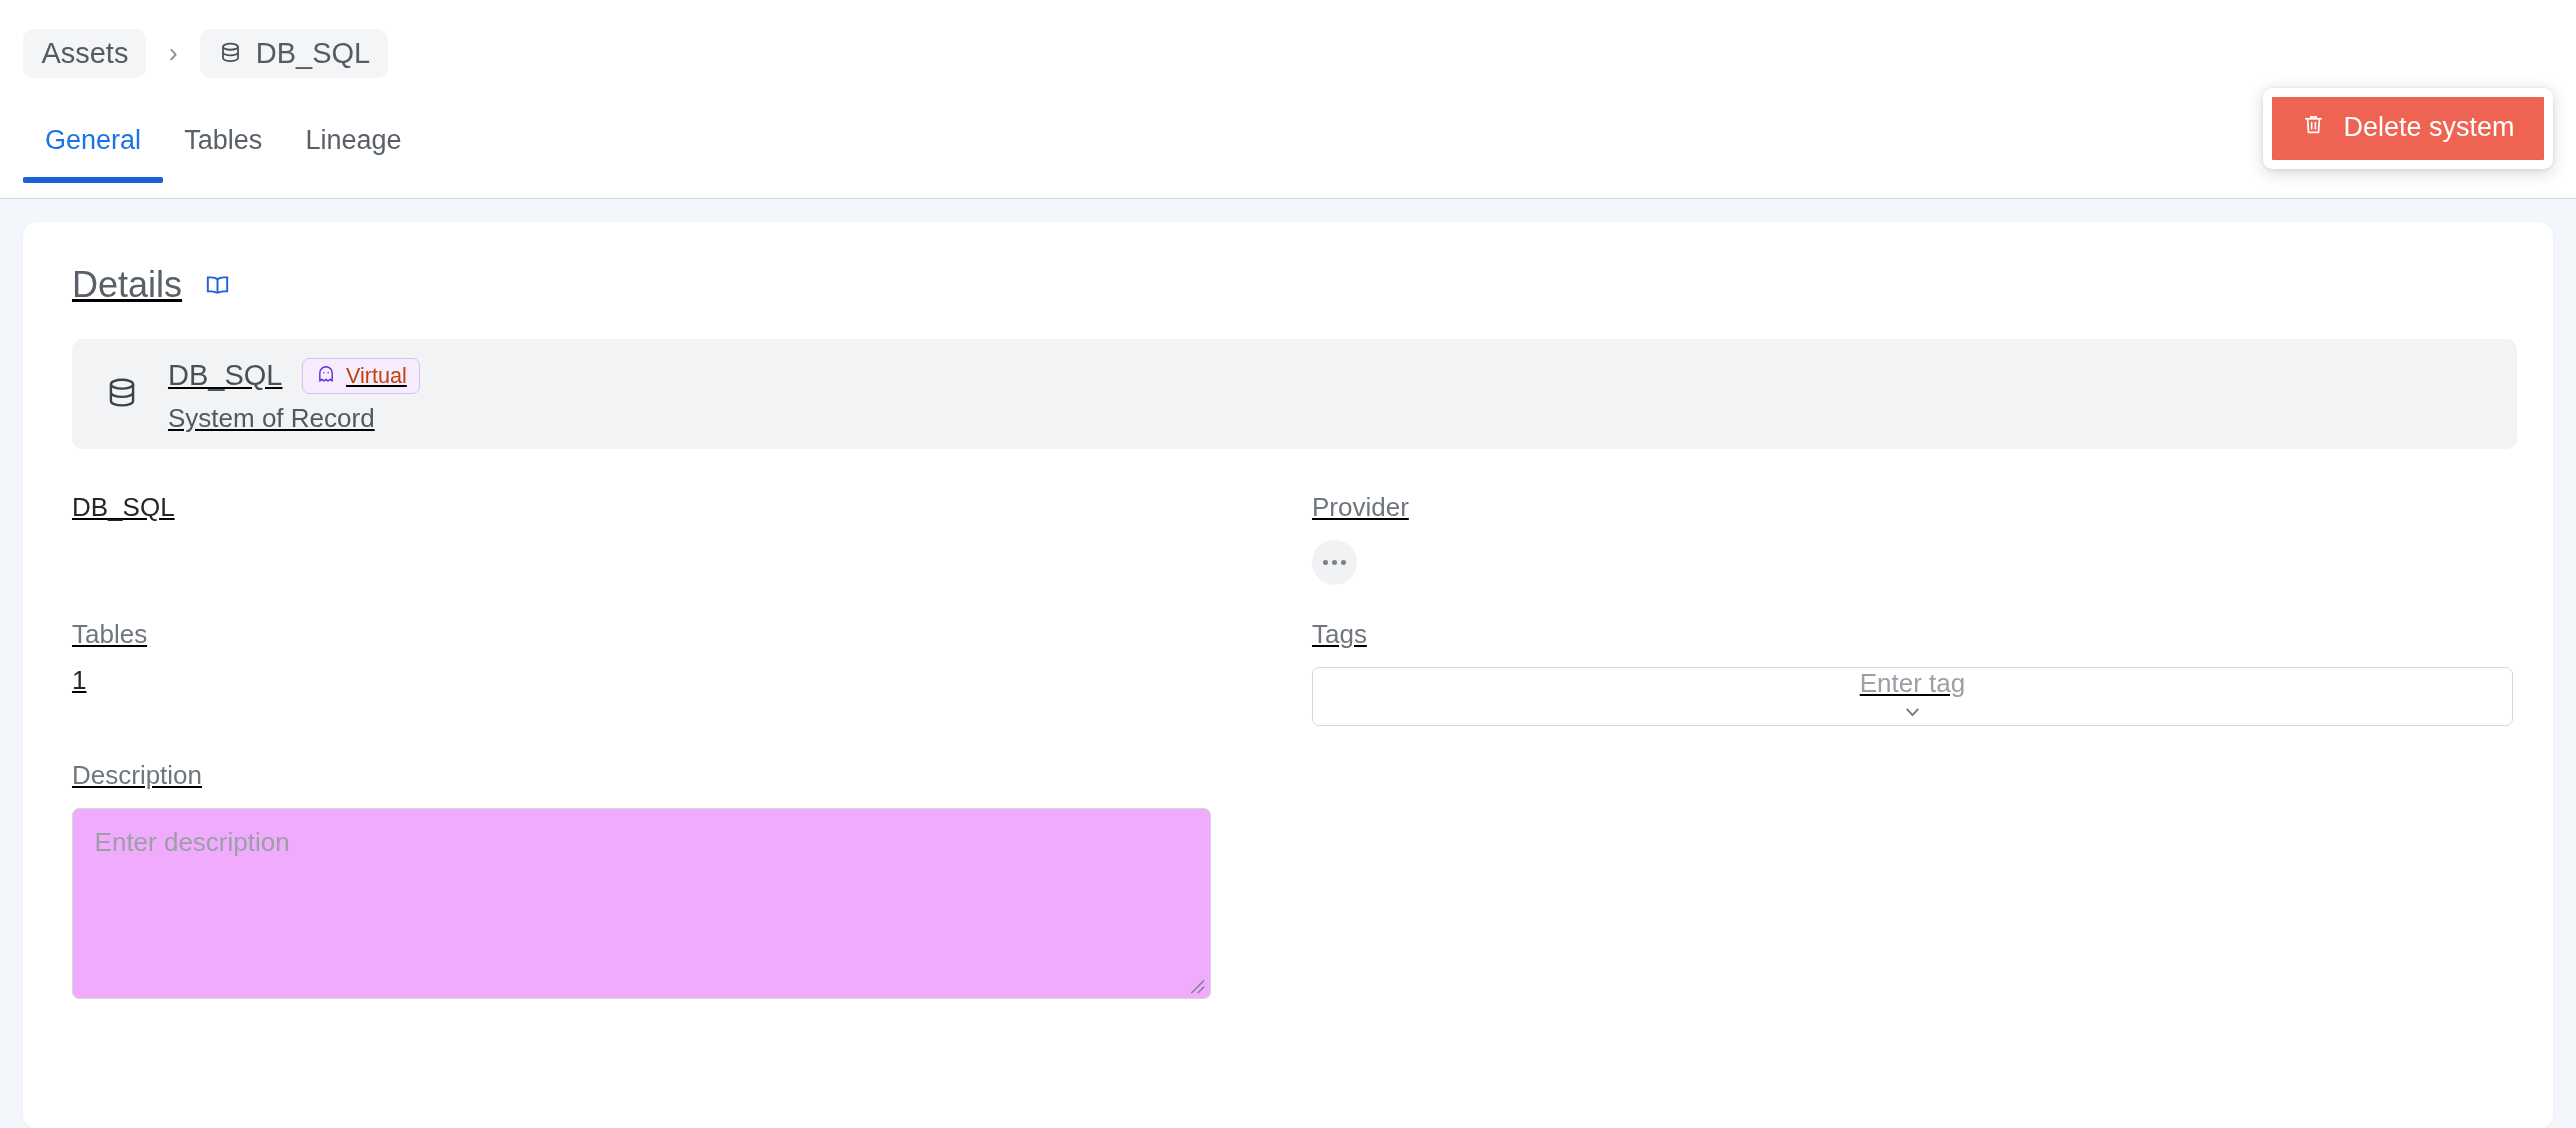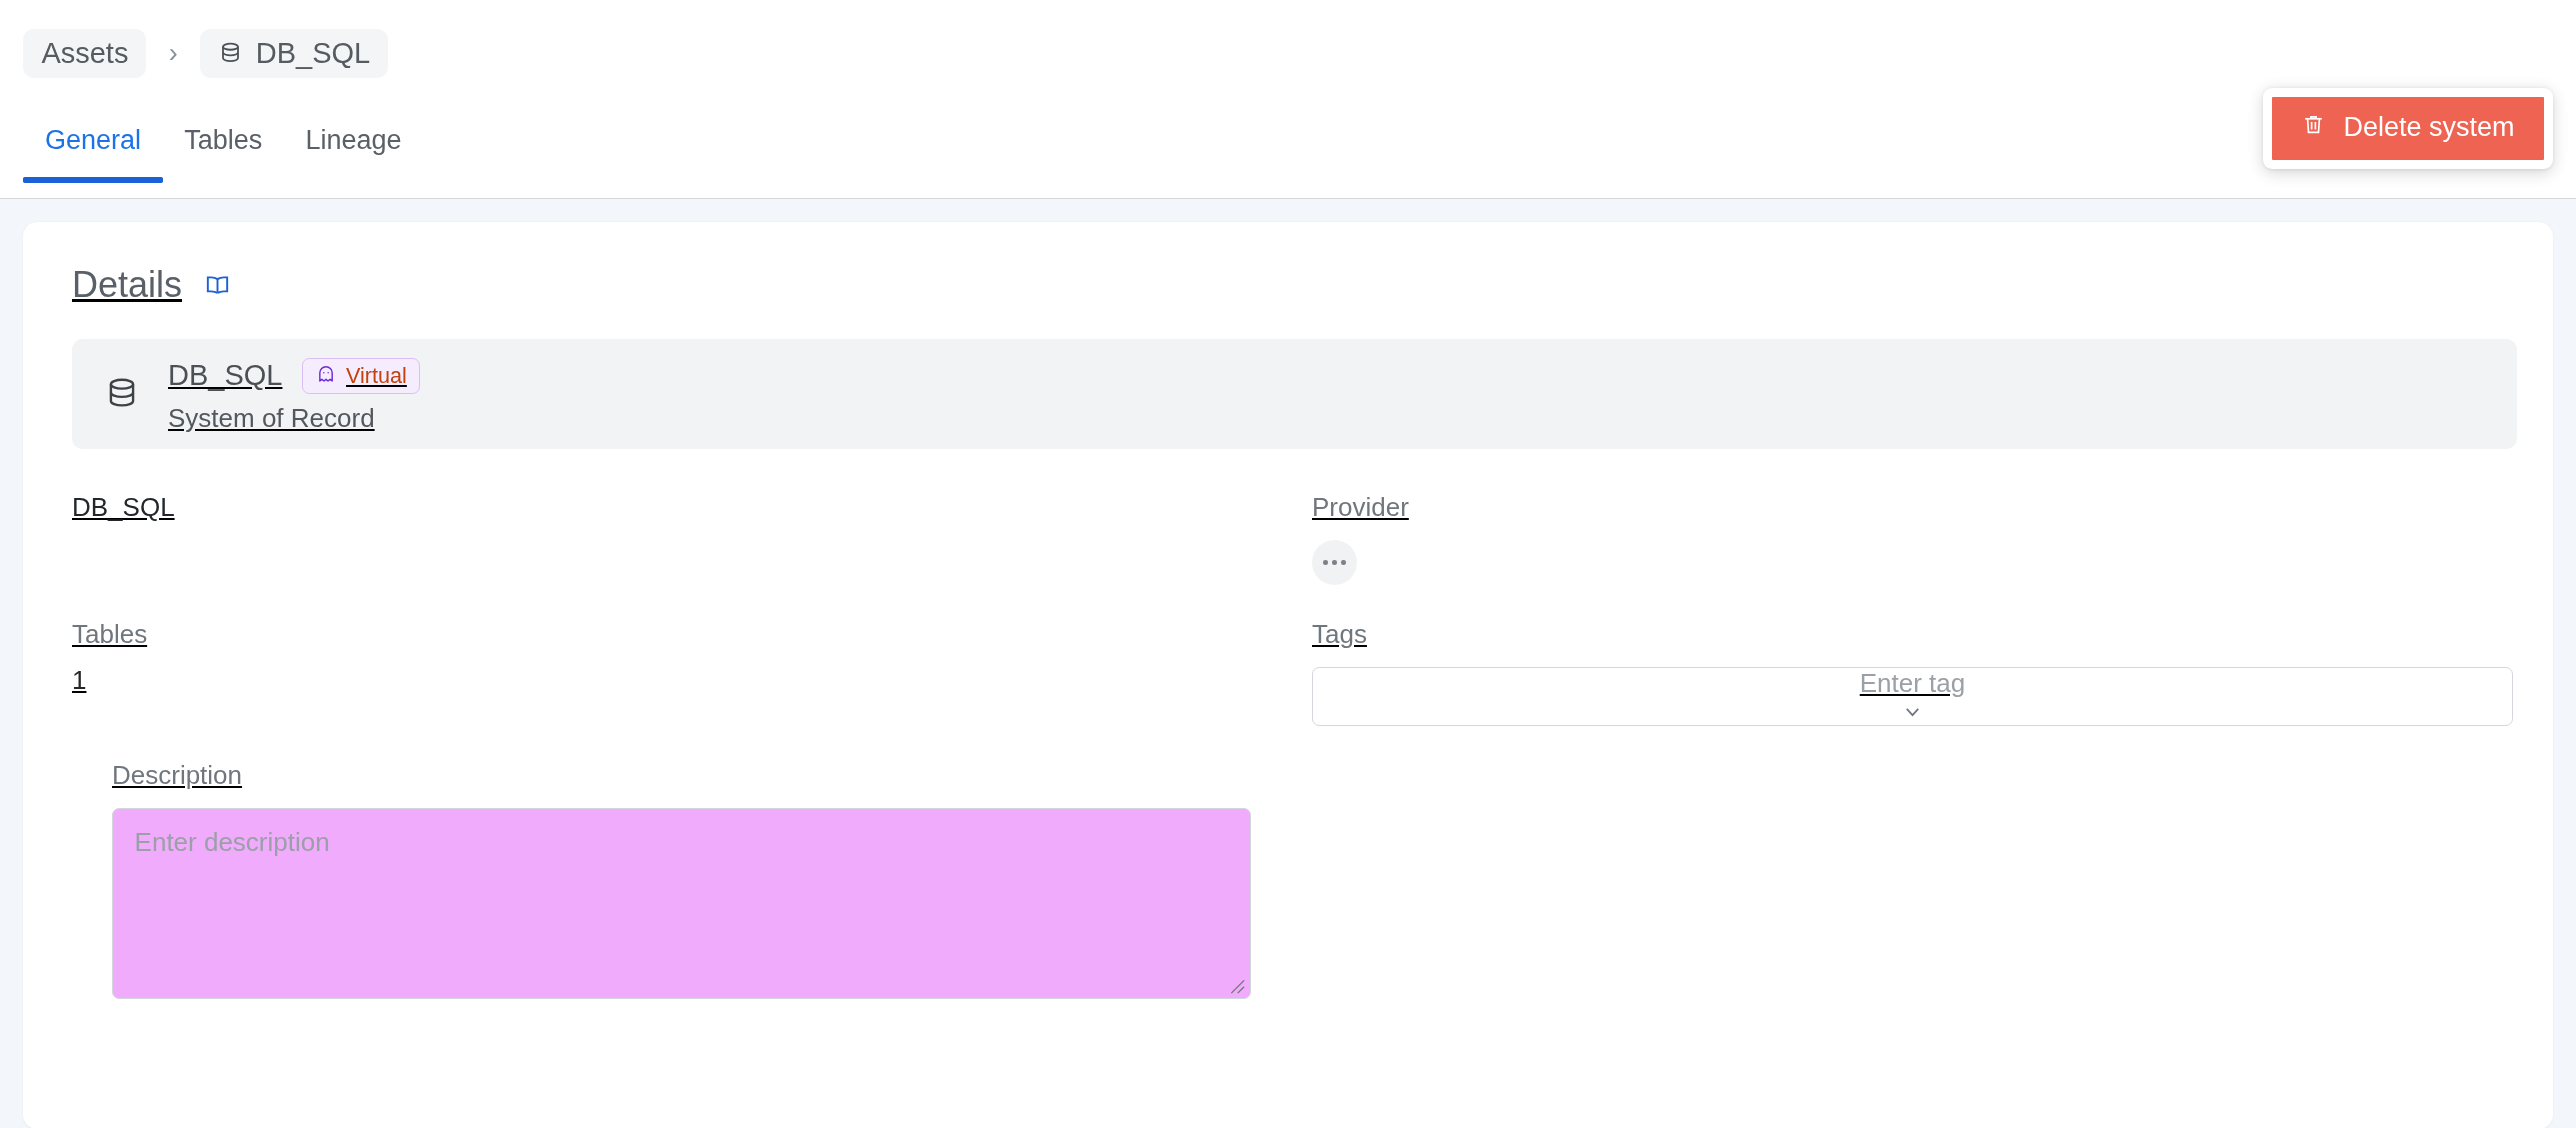--- a/index.html
+++ b/index.html
@@ -234,21 +234,21 @@
     border-radius: 7.2px;
     background: #fff;
     display: flex;
     align-items: center;
     padding: 0 21.6px;
     cursor: pointer;
     flex-direction: column;
   }
   .tag-select .ph { flex: 1; font-size: 26px; color: #9aa0a6; }
 
-  .desc-wrap { grid-column: 1 / 2; margin-left: 40px; }
+  .desc-wrap { grid-column: 1 / 2; }
   .desc-box {
     position: relative;
     width: 1139px;
     height: 191px;
     border: 0.9px solid #d3d6da;
     border-radius: 7.2px;
     background: #f0abfc;
     padding: 18px 21.6px;
   }
   .desc-box textarea {

